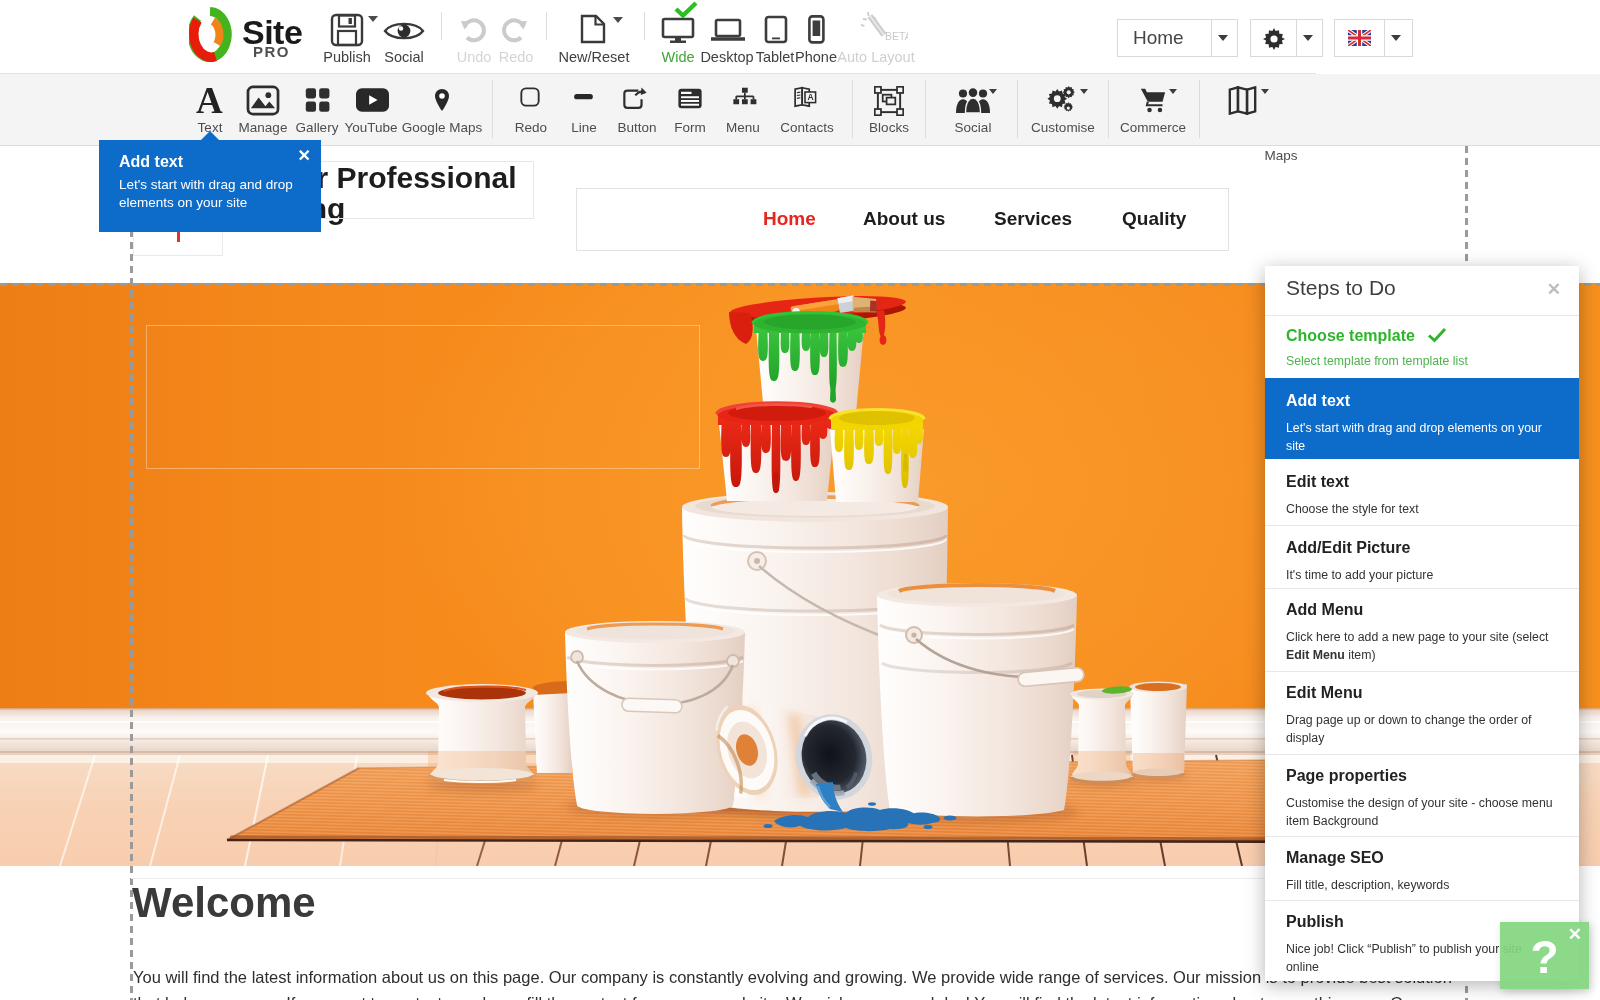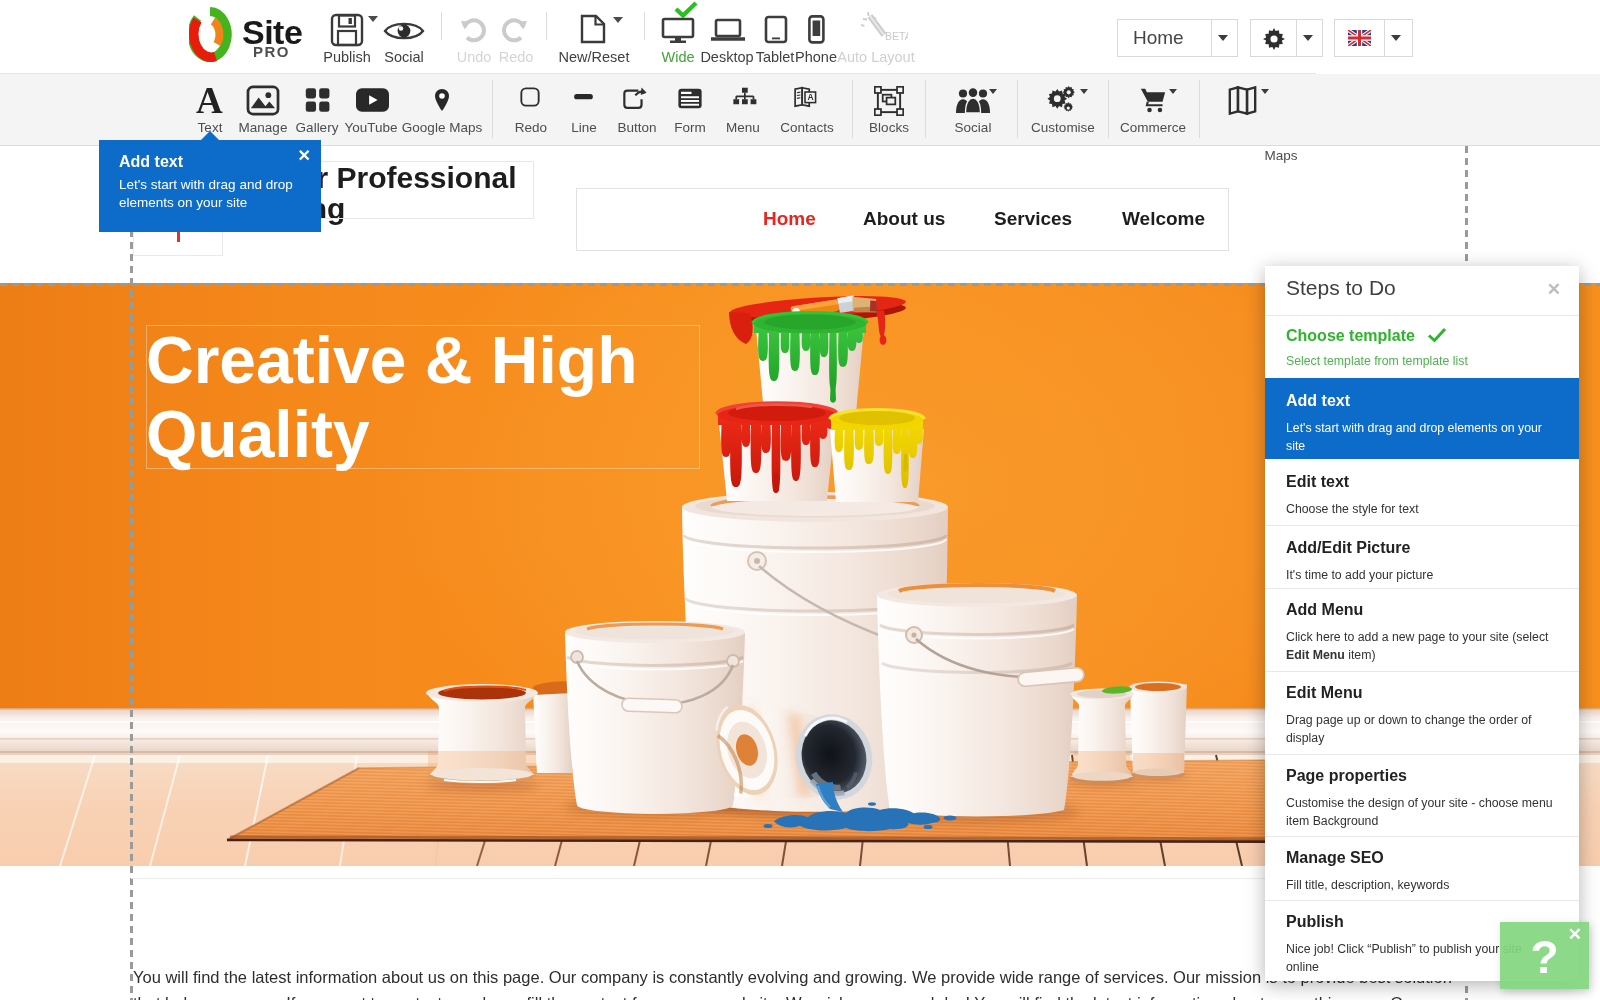--- a/index.html
+++ b/index.html
@@ -318,26 +318,26 @@
 
   <span class="htext" style="left:262px;top:161px;">Your Professional</span>
   <span class="htext" style="left:227px;top:192px;">Painting</span>
   <div id="headingbox"></div>
   <div id="emptybox"></div>
   <div id="cursor"></div>
   <div id="navbox"></div>
   <span class="nav" style="left:763px;color:#e8251f;">Home</span>
   <span class="nav" style="left:863px;">About us</span>
   <span class="nav" style="left:994px;">Services</span>
-  <span class="nav" style="left:1122px;">Welcome</span>
+  <span class="nav" style="left:1122px;">Quality</span>
 
   <div id="herotitle"></div>
-  <div id="herotext">Creative &amp; High<br>Quality</div>
 
   <div style="position:absolute;left:131px;top:878px;width:1334px;height:1px;background:#ececec;"></div>
+  <div id="welcome">Welcome</div>
   <div id="para">You will find the latest information about us on this page. Our company is constantly evolving and growing. We provide wide range of services. Our mission is to provide best solution that helps everyone. If you want to contact us, please fill the contact form on our website. We wish you a good day! You will find the latest information about us on this page. Our</div>
 
   <div id="row1">
 
     <svg class="abs" style="left:189px;top:7px;" width="43" height="55" viewBox="0 0 43 55">
       <g fill="none">
         <path d="M21 4.5 A17.5 23 0 1 1 8.5 11" stroke="#44b41e" stroke-width="9"></path>
         <path d="M8.5 13 A17.5 23 0 0 0 26.5 49.5" stroke="#e81c0a" stroke-width="9.5"></path>
         <path d="M24 14 A11 15 0 0 1 28 37" stroke="#f08418" stroke-width="8"></path>
       </g>

